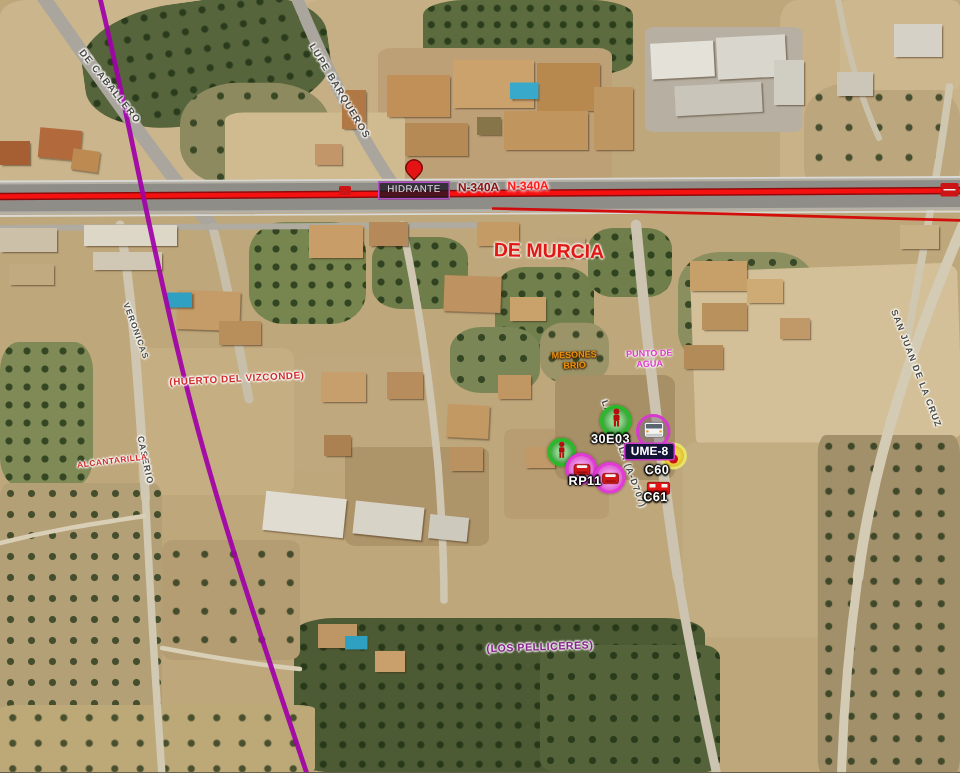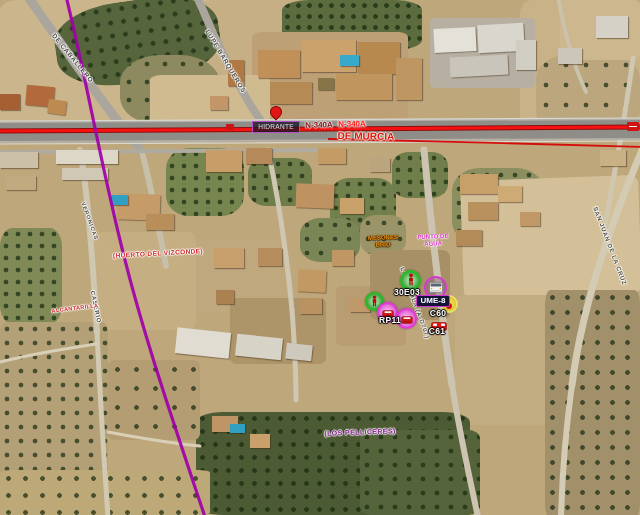--- a/index.html
+++ b/index.html
@@ -17,22 +17,22 @@
     text-shadow:-1px 0 1px #fff,1px 0 1px #fff,0 -1px 1px #fff,0 1px 1px #fff;
   }
   .place-red{color:#d02c2c;font-size:6.5px;letter-spacing:.4px;
     text-shadow:-1px 0 1px #fff,1px 0 1px #fff,0 -1px 1px #fff,0 1px 1px #fff;}
   .place-purple{color:#8a2090;font-size:7px;letter-spacing:.4px;
     text-shadow:-1px 0 1px #eee,1px 0 1px #eee,0 -1px 1px #eee,0 1px 1px #eee;}
   .route-dark{color:#8a1010;font-size:8px;
     text-shadow:-1px 0 1px #ddd,1px 0 1px #ddd,0 -1px 1px #ddd,0 1px 1px #ddd;}
   .route-bright{color:#ff1a1a;font-size:8px;
     text-shadow:-1px 0 2px #ffd9d9,1px 0 2px #ffd9d9,0 -1px 2px #ffe8e8,0 1px 2px #ffe8e8;}
-  .route-red{color:#e01818;font-size:10px;
-    text-shadow:-1px 0 1px #f2e4d4,1px 0 1px #f2e4d4,0 -1px 1px #f2e4d4,0 1px 1px #f2e4d4;}
+  .route-red{color:#e01818;font-size:13px;
+    text-shadow:-1px 0 1px #f2e4d4,1px 0 1px #f2e4d4,0 -1px 1px #f2e4d4,0 1px 1px #f2e4d4;margin-top:31px;}
   .unit-lbl{
     color:#fff;font-size:8.5px;z-index:40;letter-spacing:.3px;
     text-shadow:-1px 0 1px #000,1px 0 1px #000,0 -1px 1px #000,0 1px 1px #000,0 0 2px #000;
   }
   .poi-magenta{color:#e03ad0;font-size:6px;line-height:6.5px;text-align:center;z-index:26;
     text-shadow:-1px 0 1px rgba(255,255,255,.75),1px 0 1px rgba(255,255,255,.75),0 1px 1px rgba(255,255,255,.75);}
   .poi-orange{color:#e8900a;font-size:6px;line-height:6.5px;text-align:center;z-index:26;
     text-shadow:-1px 0 1px rgba(70,35,0,.9),1px 0 1px rgba(70,35,0,.9),0 1px 1px rgba(70,35,0,.9);}
   .circle{position:absolute;border-radius:50%;z-index:30;display:flex;align-items:center;justify-content:center;}
   .c-green{background:radial-gradient(circle,#8fd68f 30%,#3a9e3a 75%);border:2.5px solid #27bb27;box-shadow:0 0 2px rgba(0,60,0,.6);}

